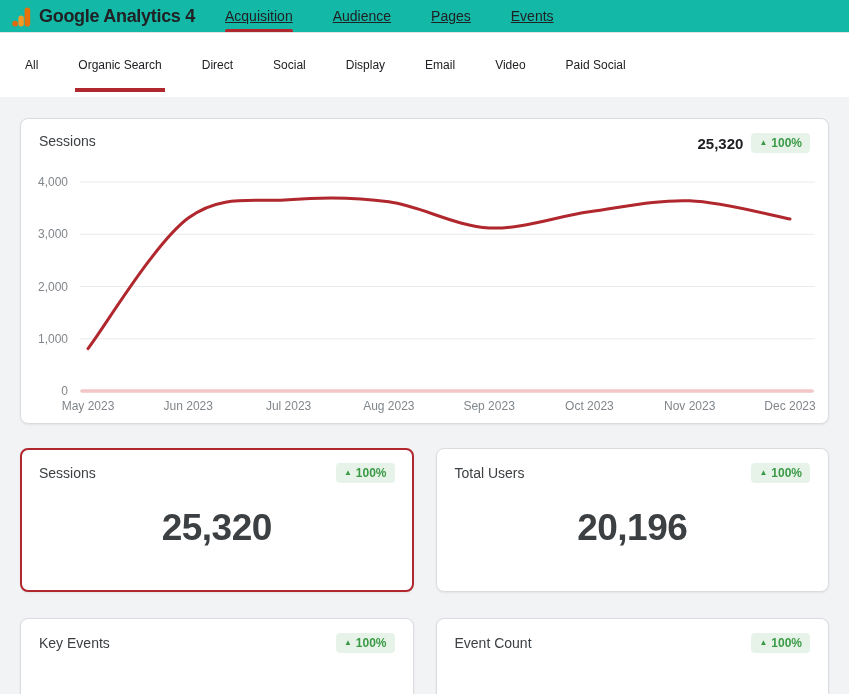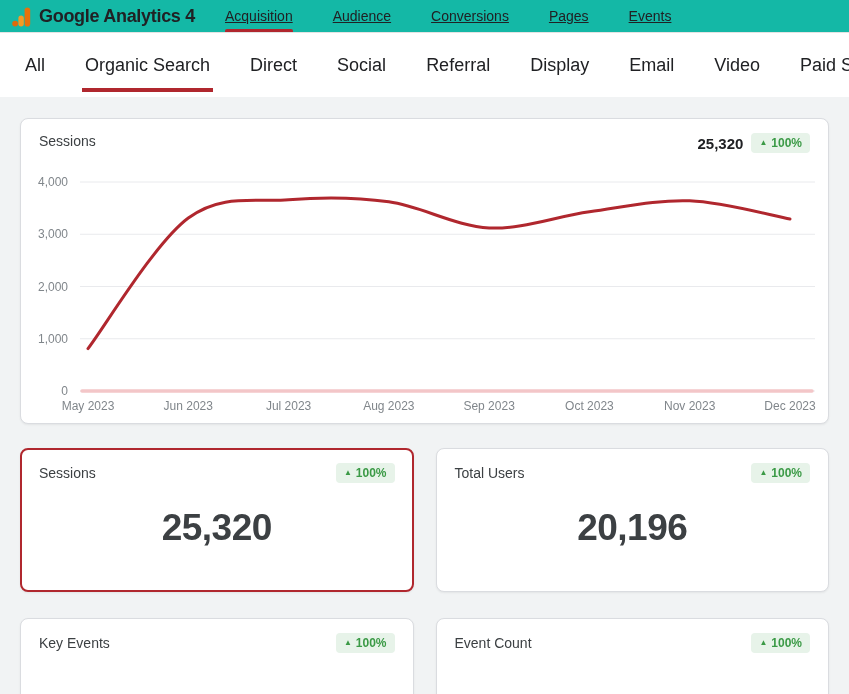--- a/index.html
+++ b/index.html
@@ -36,21 +36,21 @@
   .top-tab.active::after{
     content:"";position:absolute;left:0;right:0;bottom:0;height:3px;
     background:var(--accent);border-radius:2px 2px 0 0;
   }
   
   .channel-nav{
     display:flex;gap:40px;height:64px;padding-left:25px;background:#fff;
     align-items:stretch;white-space:nowrap;overflow:hidden;
   }
   .channel-tab{
-    font-size:18px;color:var(--ink);display:flex;align-items:center;
+    font-size:12px;color:var(--ink);display:flex;align-items:center;
     position:relative;cursor:pointer;white-space:nowrap;
   }
   .channel-tab.active::after{
     content:"";position:absolute;left:-3px;right:-3px;bottom:5px;height:4px;
     background:var(--accent);
   }
   
   .main{background:var(--bg);height:597px;padding:21px 20px;}
   .chart-card{
     background:#fff;border:1px solid var(--border);border-radius:8px;
@@ -94,32 +94,30 @@
     <svg width="19" height="21" viewBox="0 0 19 21">
       <rect x="12.6" y="1.5" width="5.6" height="19" rx="2.8" fill="#E8710A"></rect>
       <rect x="6.4" y="9.5" width="5.4" height="11" rx="2.7" fill="#F59B23"></rect>
       <circle cx="3.1" cy="17.6" r="2.9" fill="#E06A0A"></circle>
     </svg>
     <span class="brand-title">Google Analytics 4</span>
   </div>
   <nav class="top-tabs">
       <span class="top-tab active">Acquisition</span>
       <span class="top-tab">Audience</span>
-      <span class="top-tab">Conversions</span>
       <span class="top-tab">Pages</span>
       <span class="top-tab">Events</span>
     </nav>
 </header>
 
 <nav class="channel-nav">
     <span class="channel-tab">All</span>
     <span class="channel-tab active">Organic Search</span>
     <span class="channel-tab">Direct</span>
     <span class="channel-tab">Social</span>
-    <span class="channel-tab">Referral</span>
     <span class="channel-tab">Display</span>
     <span class="channel-tab">Email</span>
     <span class="channel-tab">Video</span>
     <span class="channel-tab">Paid Social</span>
   </nav>
 
 <main class="main">
 
   <section class="chart-card">
     <div class="chart-header">

